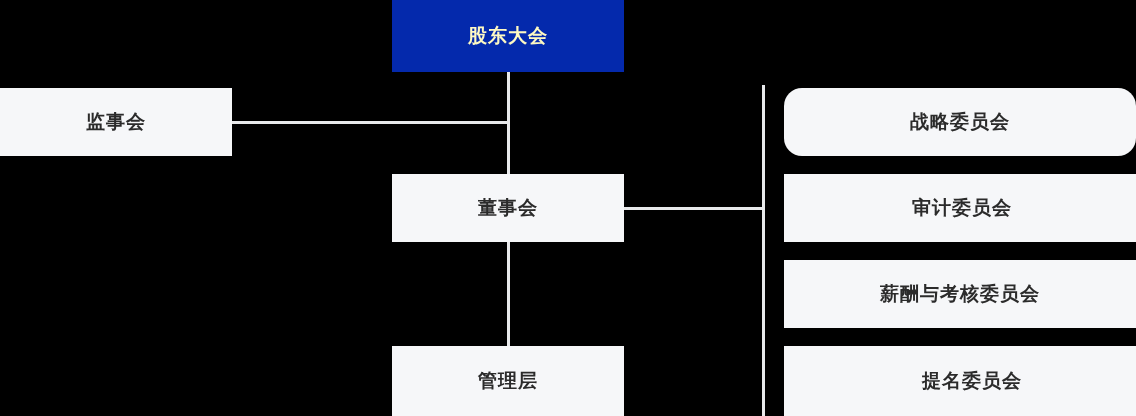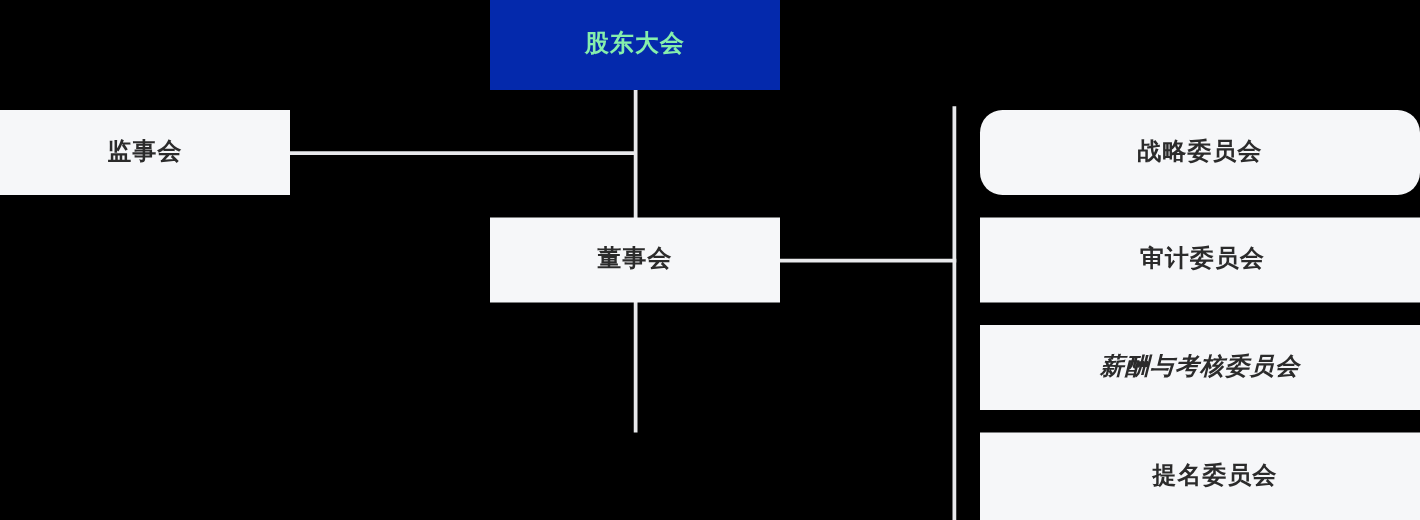--- a/index.html
+++ b/index.html
@@ -27,34 +27,34 @@
     line-height: 1.2;
     text-align: center;
     white-space: nowrap;
   }
   .node-light {
     background: #F6F7F9;
     color: #2B2B2B;
   }
   .node-primary {
     background: #0429AC;
-    color: #86efac;
+    color: #fef9c3;
   }
   .connector {
     position: absolute;
     background: #E8E9EB;
   }
   
   #node-shareholders { left: 392px; top: 0px;   width: 232px; height: 72px; }
   #node-supervisory  { left: 0px;   top: 88px;  width: 232px; height: 68px; }
   #node-board        { left: 392px; top: 174px; width: 232px; height: 68px; }
   #node-management   { left: 392px; top: 346px; width: 232px; height: 70px; }
   #node-strategy     { left: 784px; top: 88px;  width: 352px; height: 68px; border-radius: 18px; }
   #node-audit        { left: 784px; top: 174px; width: 356px; height: 68px; }
-  #node-remuneration { left: 784px; top: 260px; width: 352px; height: 68px; font-style: italic; }
+  #node-remuneration { left: 784px; top: 260px; width: 352px; height: 68px; }
   #node-nomination   { left: 784px; top: 346px; width: 352px; height: 70px; padding-left: 24px; }
   
   #conn-spine-main      { left: 507px; top: 72px;  width: 3px;   height: 274px; }
   #conn-supervisory-arm { left: 232px; top: 121px; width: 277px; height: 3px; }
   #conn-committee-bus   { left: 762px; top: 85px;  width: 3px;   height: 331px; }
   #conn-board-arm       { left: 624px; top: 207px; width: 141px; height: 3px; }
 </style>
 </head>
 <body>
 
@@ -70,20 +70,23 @@
   </div>
 
   <div class="node node-light" id="node-supervisory">
     <span>监事会</span>
   </div>
 
   <div class="node node-light" id="node-board">
     <span>董事会</span>
   </div>
 
+  <div class="node node-light" id="node-management">
+    <span>管理层</span>
+  </div>
 
   <div class="node node-light" id="node-strategy">
     <span>战略委员会</span>
   </div>
 
   <div class="node node-light" id="node-audit">
     <span>审计委员会</span>
   </div>
 
   <div class="node node-light" id="node-remuneration">

